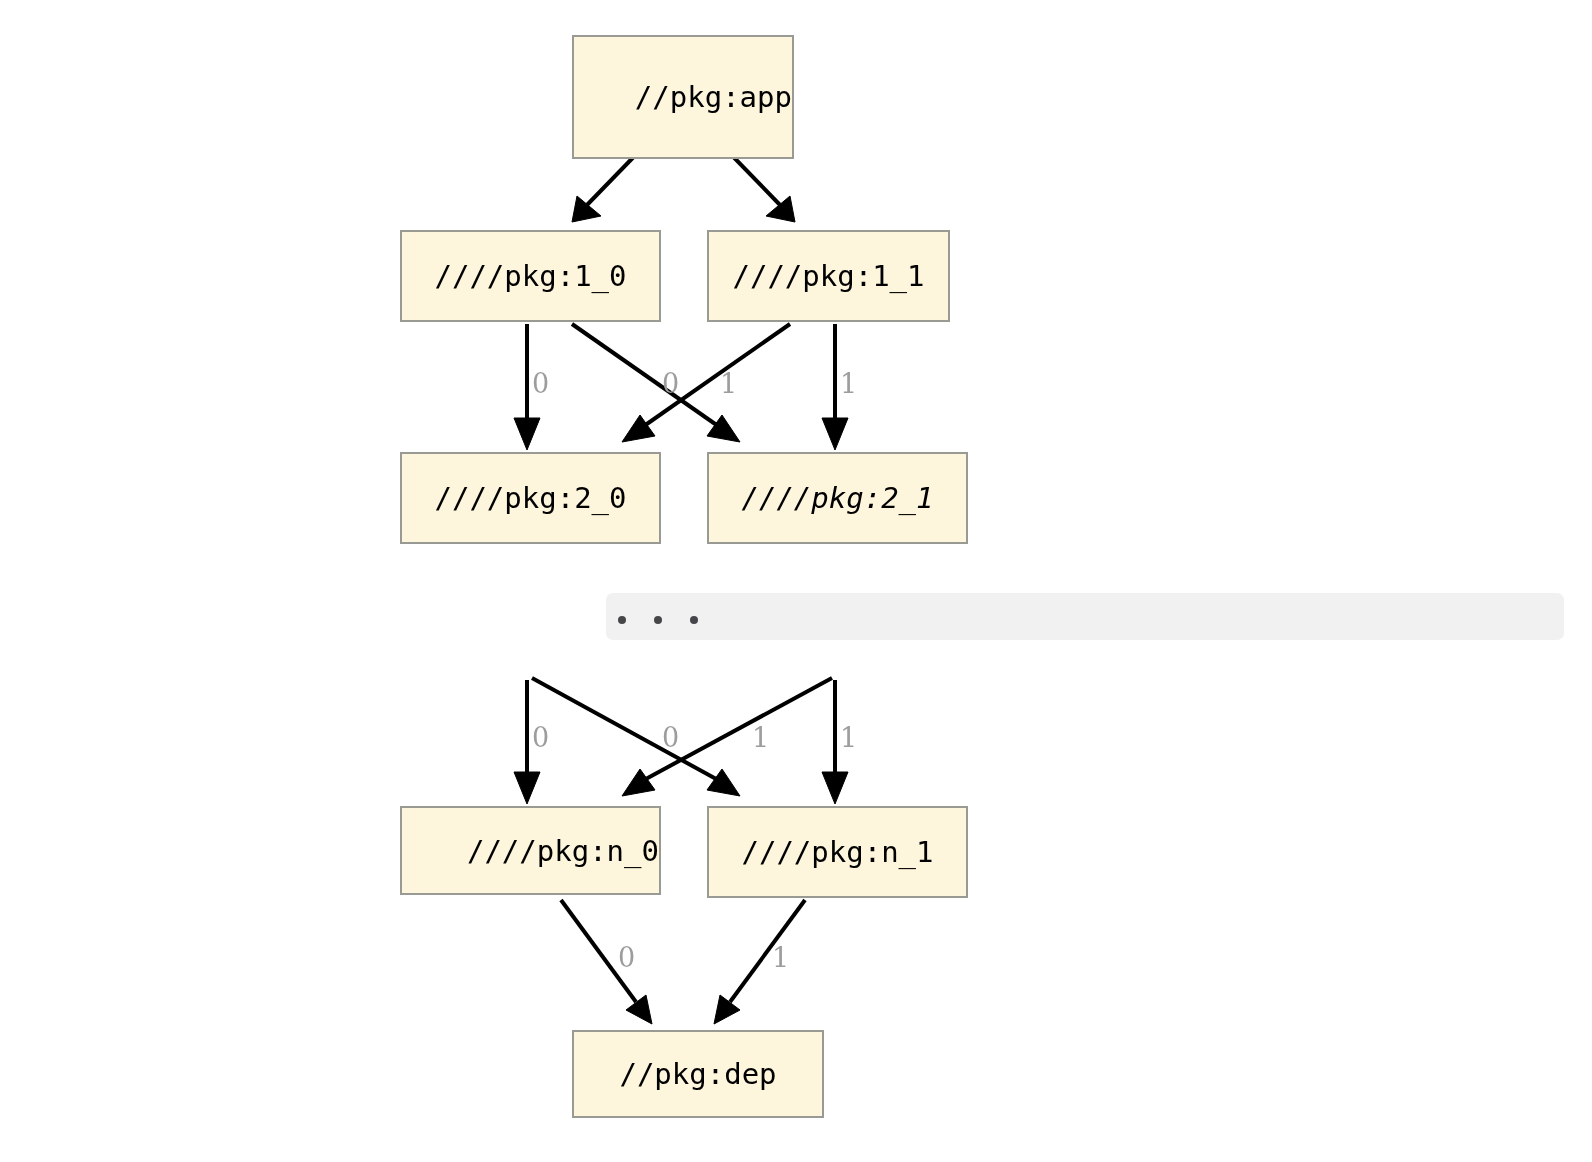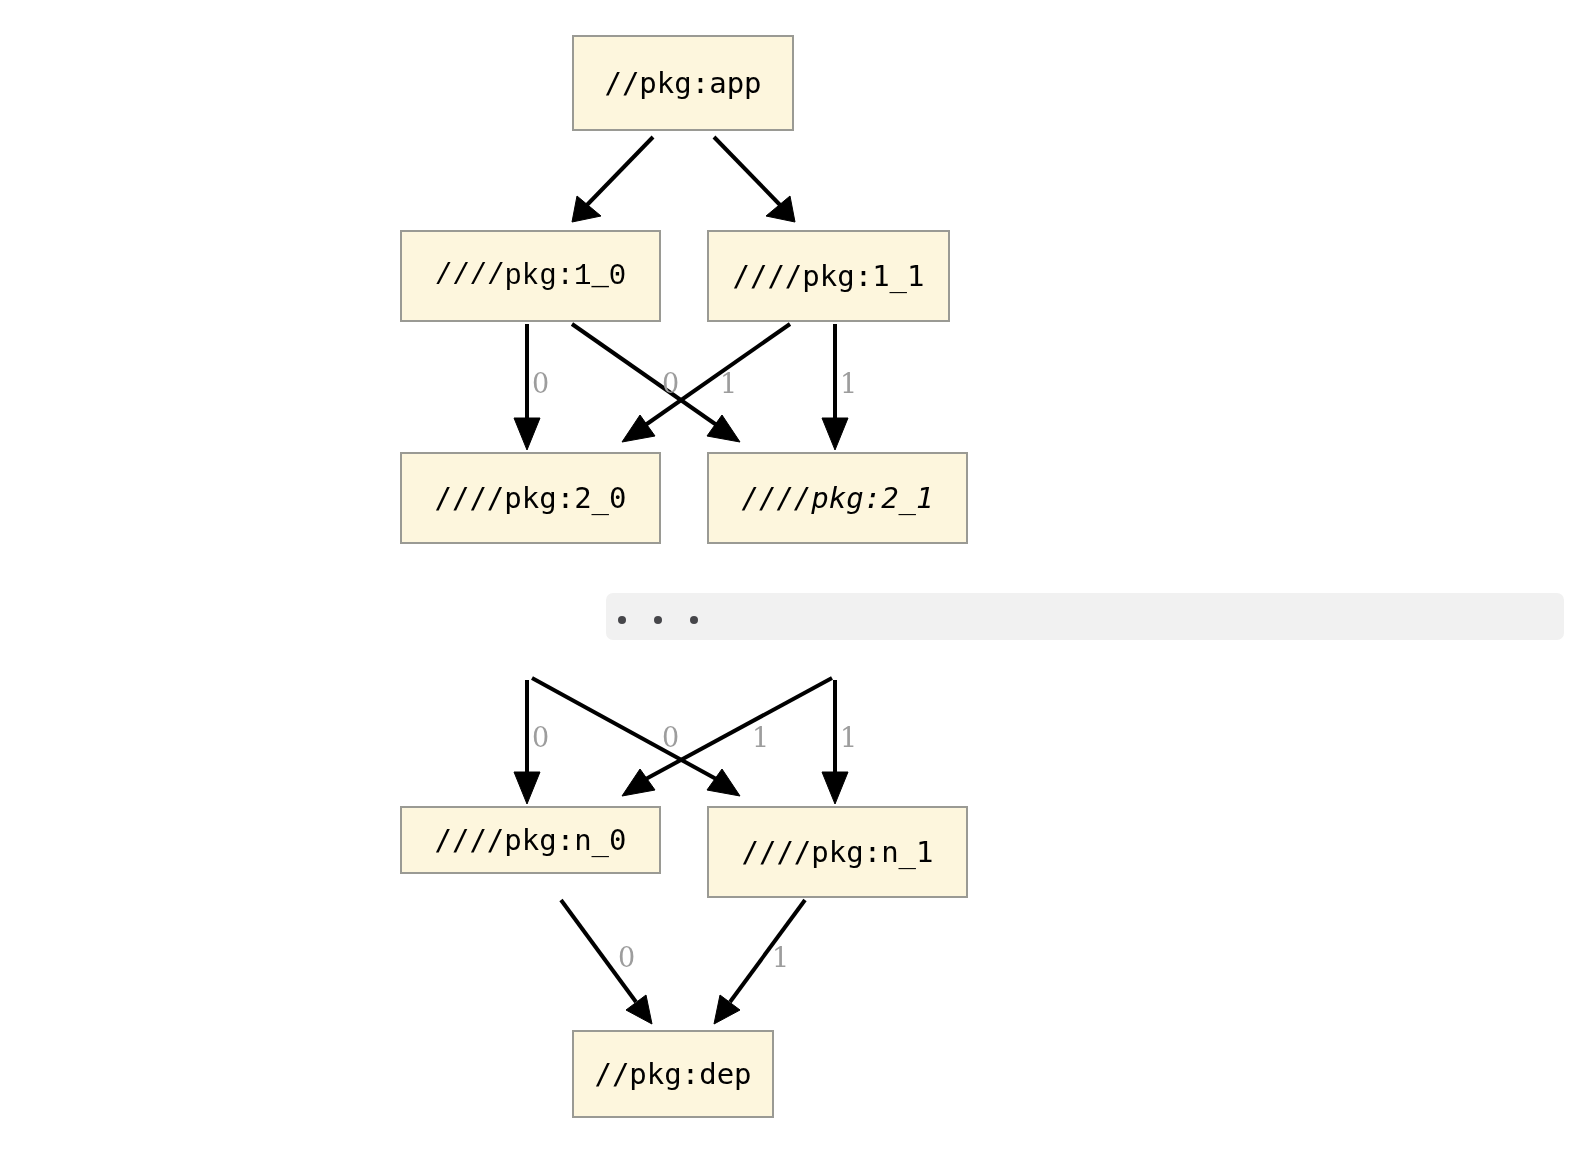--- a/index.html
+++ b/index.html
@@ -131,49 +131,49 @@
       <line x1="561" y1="900" x2="636" y2="1002"></line>
       <polygon points="652,1024 626,1010 646,995"></polygon>
     </g>
 
     <g>
       <line x1="805" y1="900" x2="730" y2="1002"></line>
       <polygon points="714,1024 720,995 740,1010"></polygon>
     </g>
   </svg>
 
-  <div class="node" style="left:572px;top:35px;width:222px;height:96px;">
+  <div class="node" style="left:572px;top:35px;width:222px;height:124px;justify-content:flex-end;">
     <span>//pkg:app</span>
   </div>
 
-  <div class="node" style="left:400px;top:230px;width:261px;height:92px;font-family:Liberation Mono, monospace;">
+  <div class="node" style="left:400px;top:230px;width:261px;height:92px;">
     <span>////pkg:1_0</span>
   </div>
 
   <div class="node" style="left:707px;top:230px;width:243px;height:92px;">
     <span>////pkg:1_1</span>
   </div>
 
   <div class="node" style="left:400px;top:452px;width:261px;height:92px;">
     <span>////pkg:2_0</span>
   </div>
 
   <div class="node" style="left:707px;top:452px;width:261px;height:92px;font-style:italic;">
     <span>////pkg:2_1</span>
   </div>
 
-  <div class="node" style="left:400px;top:806px;width:261px;height:68px;">
+  <div class="node" style="left:400px;top:806px;width:261px;height:89px;justify-content:flex-end;">
     <span>////pkg:n_0</span>
   </div>
 
   <div class="node" style="left:707px;top:806px;width:261px;height:92px;text-align:center;">
     <span>////pkg:n_1</span>
   </div>
 
-  <div class="node" style="left:572px;top:1030px;width:202px;height:88px;">
+  <div class="node" style="left:572px;top:1030px;width:252px;height:88px;">
     <span>//pkg:dep</span>
   </div>
 
   <div class="edge-label" style="left:532px;top:370px;">0</div>
   <div class="edge-label" style="left:662px;top:370px;">0</div>
   <div class="edge-label" style="left:720px;top:370px;">1</div>
   <div class="edge-label" style="left:840px;top:370px;">1</div>
 
   <div class="edge-label" style="left:532px;top:724px;">0</div>
   <div class="edge-label" style="left:662px;top:724px;">0</div>

